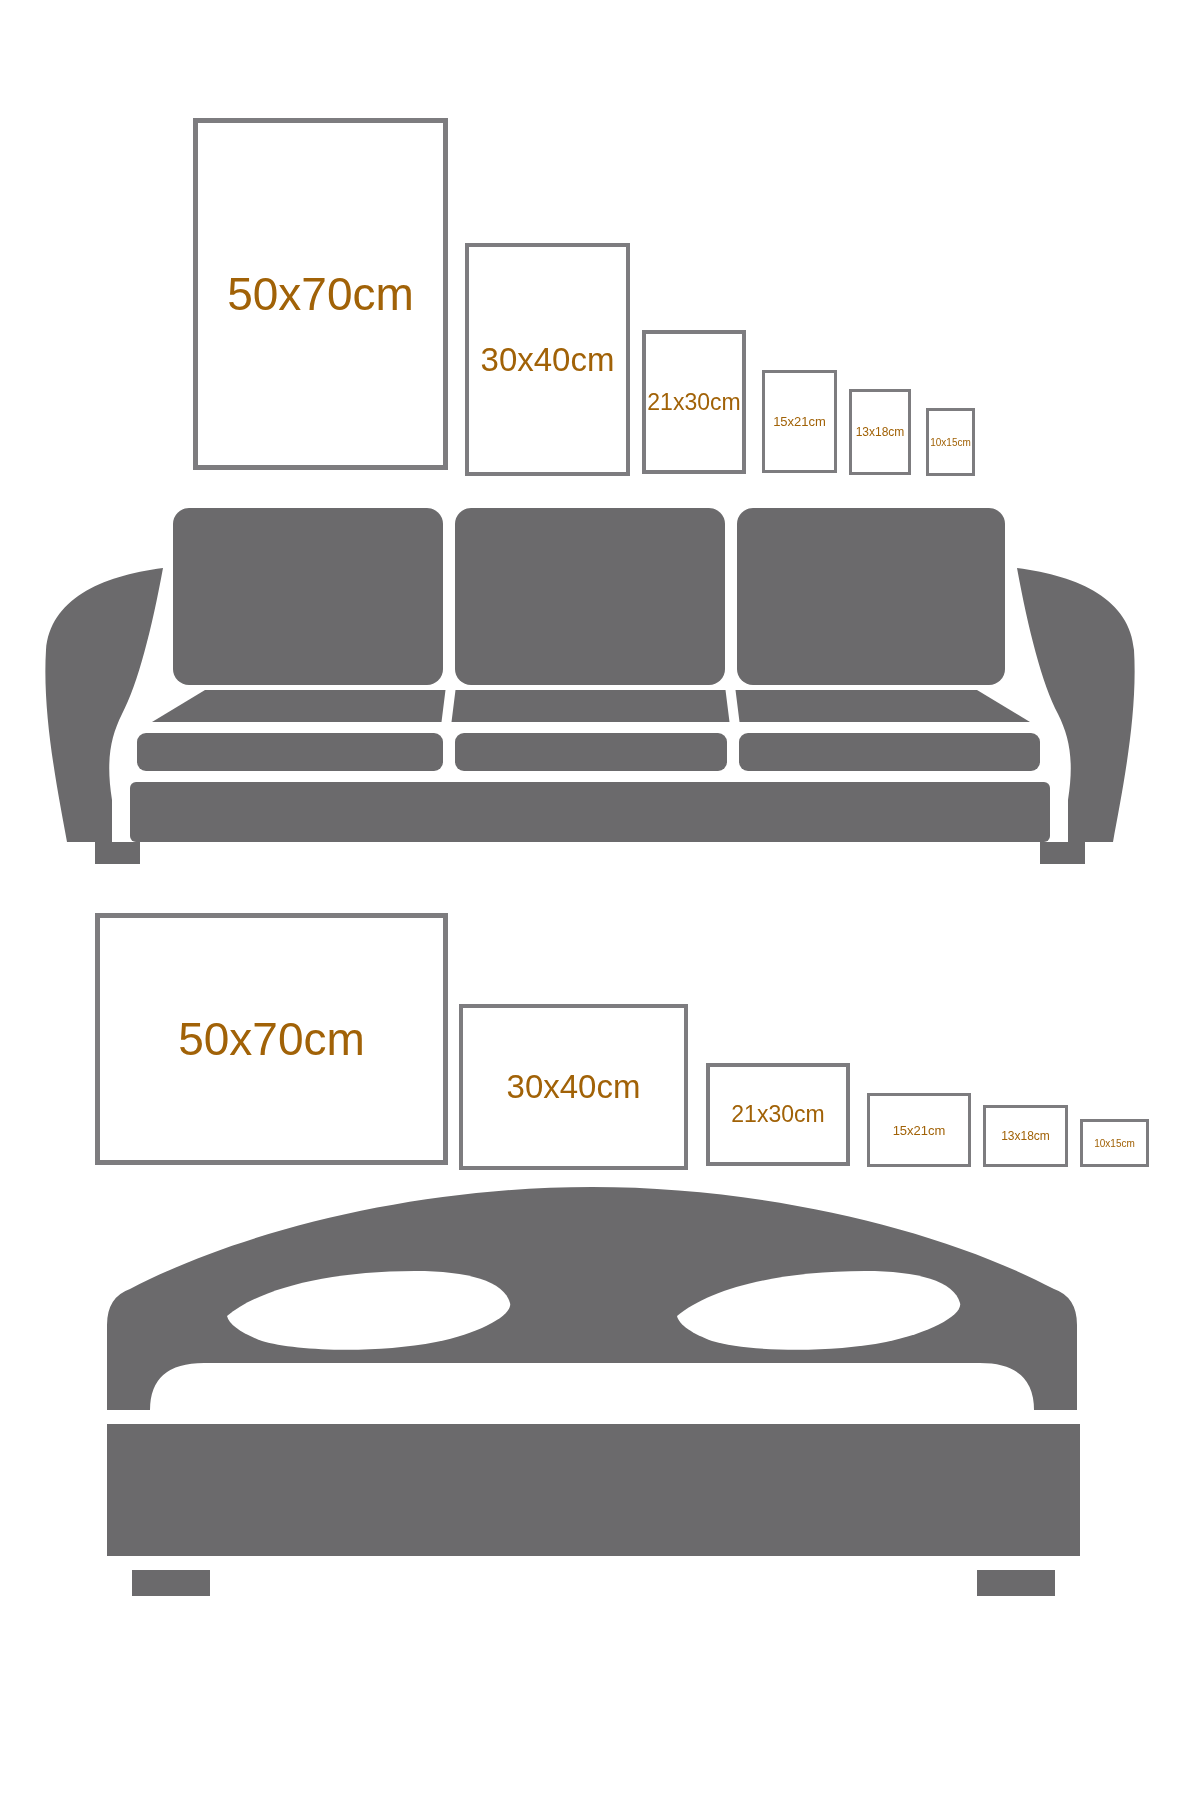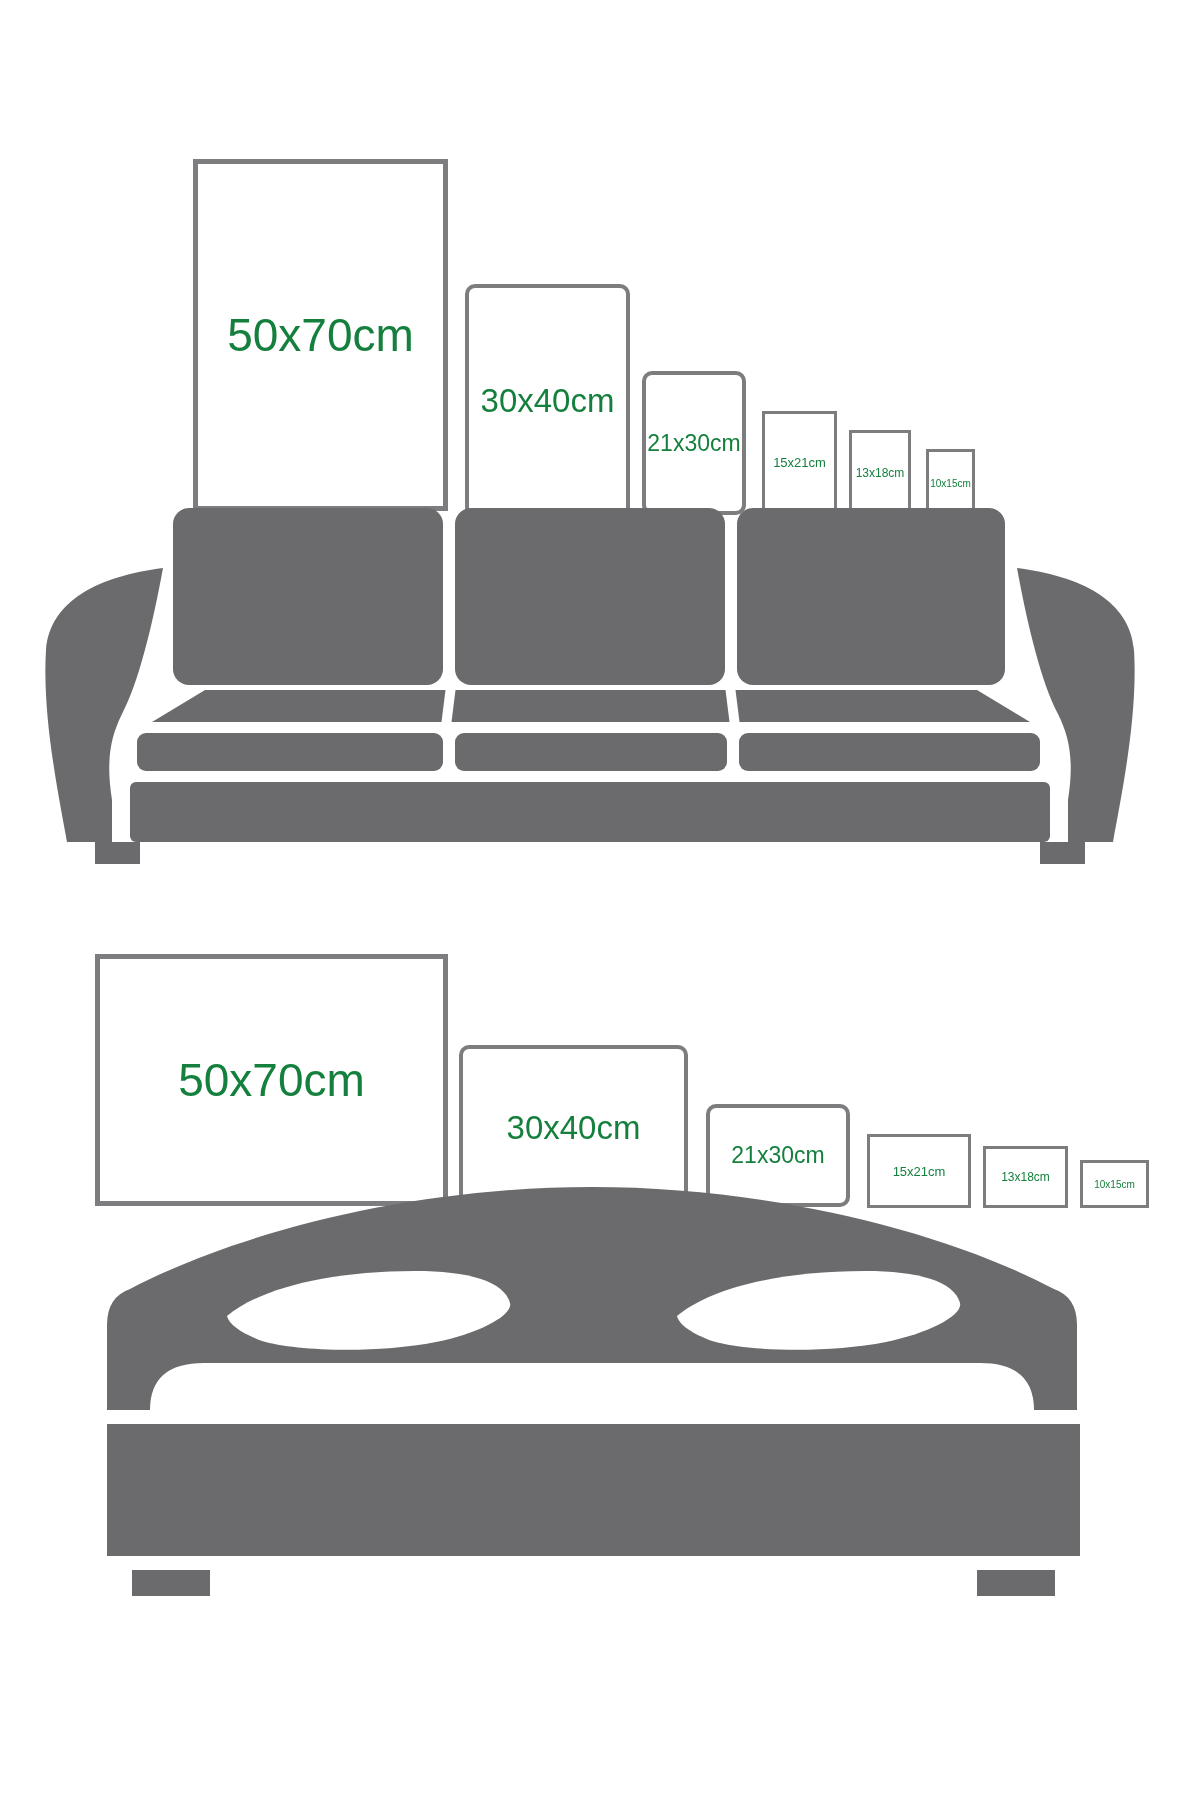--- a/index.html
+++ b/index.html
@@ -4,24 +4,24 @@
 <style>
   html,body{margin:0;padding:0;background:#ffffff;}
   .stage{
     position:relative;width:1200px;height:1800px;background:#ffffff;overflow:hidden;
     font-family:"Liberation Sans","DejaVu Sans",sans-serif;
   }
   .size-frame{
     position:absolute;box-sizing:border-box;background:#ffffff;
     border:3px solid #7d7c7f;
     display:flex;align-items:center;justify-content:center;
-    color:#15803d;white-space:nowrap;margin-top:41px;
+    color:#a16207;white-space:nowrap;
   }
   .bw5{border-width:5px;}
-  .bw4{border-width:4px;border-radius:10px;}
+  .bw4{border-width:4px;}
   .bw3{border-width:3px;}
   .illustration{position:absolute;}
   .fill-gray{fill:#6b6a6c;}
 </style>
 </head>
 <body>
 
 <div class="stage">
 
   <div class="size-frame bw5" style="left:193px;top:118px;width:255px;height:352px;font-size:46px;">

